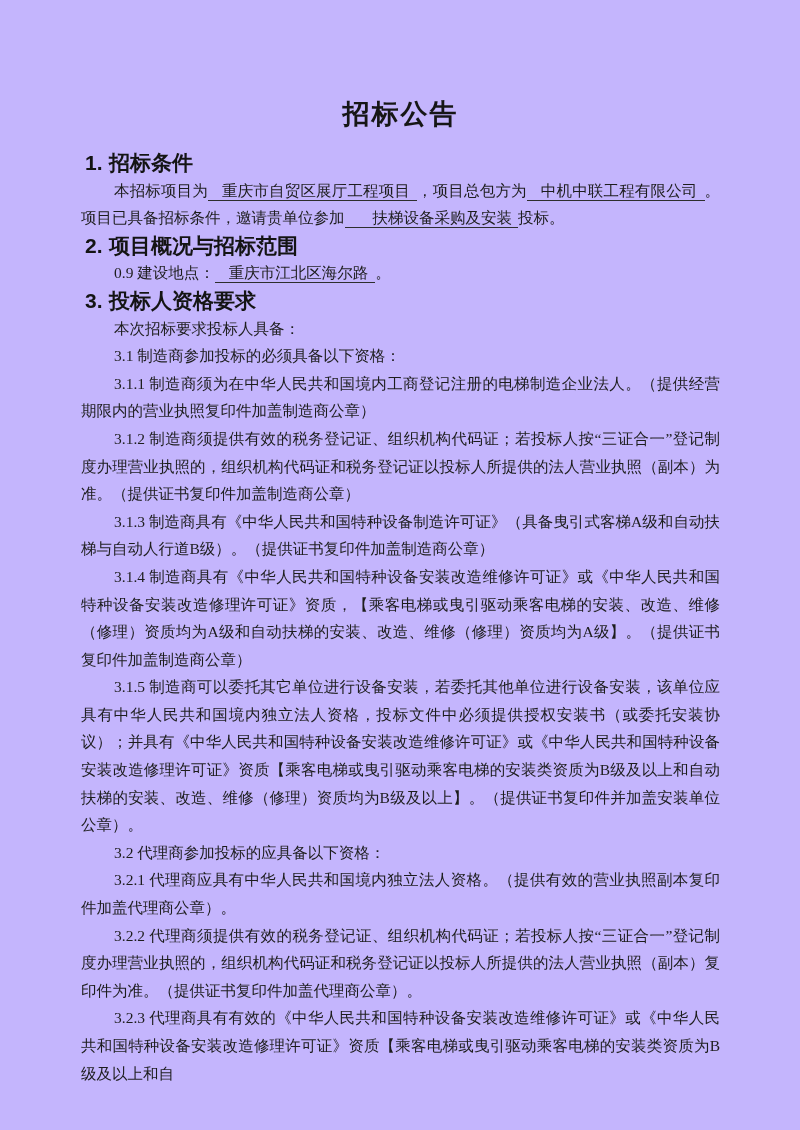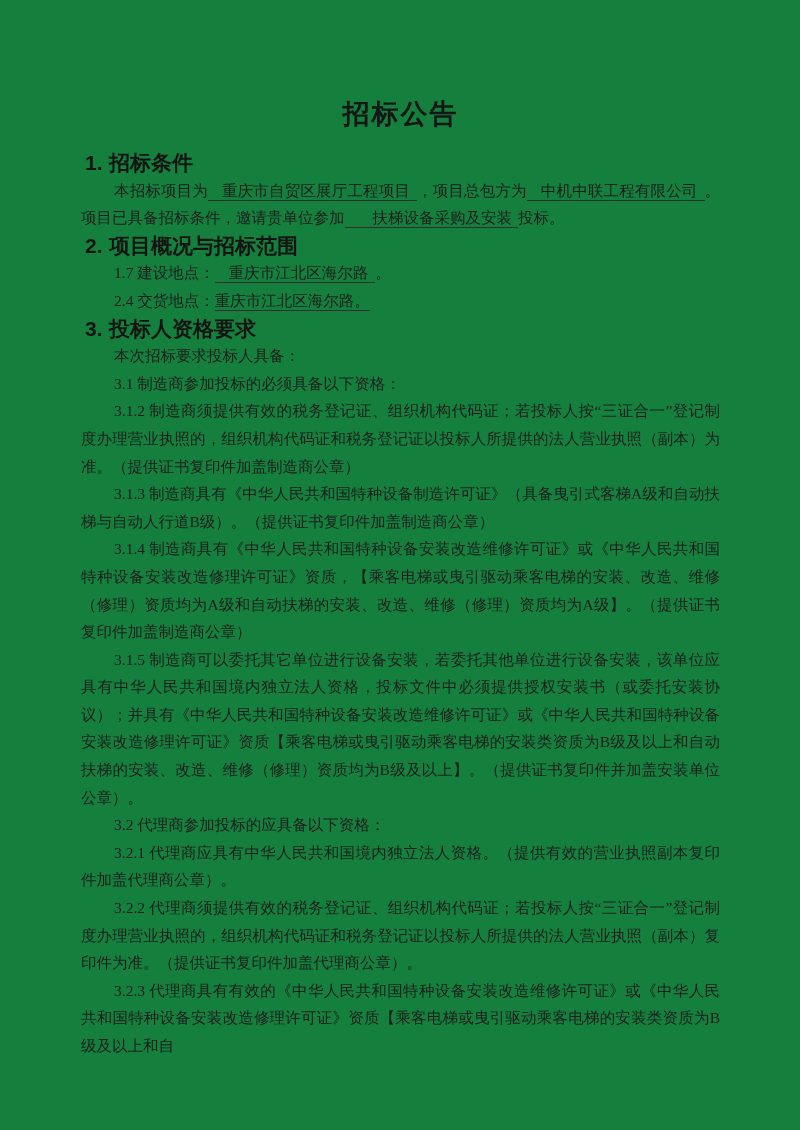--- a/index.html
+++ b/index.html
@@ -6,21 +6,21 @@
   body {
     width: 800px; height: 1130px;
     background: #ffffff;
     overflow: hidden;
     font-family: "Liberation Serif", "DejaVu Serif", serif;
   }
   .page {
     box-sizing: border-box;
     width: 800px; height: 1130px;
     padding: 96px 80px 0 81px;
-    background: #15803d;
+    background: #c4b5fd;
     color: #1d1d1d;
   }
   .doc-title {
     margin: 0 0 17px 0;
     font-size: 27px;
     font-weight: 700;
     text-align: center;
     letter-spacing: 2px;
     line-height: 36px;
     color: #161616;
@@ -57,32 +57,32 @@
 <div class="page">
 
   <h1 class="doc-title">招标公告</h1>
 
   <p class="heading"><span class="hnum">1.</span><span>招标条件</span></p>
 
   <p class="para"><span>本招标项目为</span><span class="u sp">重庆市自贸区展厅工程项目</span><span>，项目总包方为</span><span class="u sp">中机中联工程有限公司</span><span>。项目已具备招标条件，邀请贵单位参加</span><span class="u sp2">扶梯设备采购及安装</span><span>投标。</span></p>
 
   <p class="heading"><span class="hnum">2.</span><span>项目概况与招标范围</span></p>
 
-  <p class="para"><span>1.7 建设地点：</span><span class="u sp">重庆市江北区海尔路</span><span>。</span></p>
+  <p class="para"><span>0.9 建设地点：</span><span class="u sp">重庆市江北区海尔路</span><span>。</span></p>
 
 
 
-  <p class="para"><span>2.4 交货地点：</span><span class="u">重庆市江北区海尔路。</span></p>
 
   <p class="heading"><span class="hnum">3.</span><span>投标人资格要求</span></p>
 
   <p class="para">本次招标要求投标人具备：</p>
 
   <p class="para">3.1 制造商参加投标的必须具备以下资格：</p>
 
+  <p class="para">3.1.1 制造商须为在中华人民共和国境内工商登记注册的电梯制造企业法人。（提供经营期限内的营业执照复印件加盖制造商公章）</p>
 
   <p class="para">3.1.2 制造商须提供有效的税务登记证、组织机构代码证；若投标人按“三证合一”登记制度办理营业执照的，组织机构代码证和税务登记证以投标人所提供的法人营业执照（副本）为准。（提供证书复印件加盖制造商公章）</p>
 
   <p class="para">3.1.3 制造商具有《中华人民共和国特种设备制造许可证》（具备曳引式客梯A级和自动扶梯与自动人行道B级）。（提供证书复印件加盖制造商公章）</p>
 
   <p class="para">3.1.4 制造商具有《中华人民共和国特种设备安装改造维修许可证》或《中华人民共和国特种设备安装改造修理许可证》资质，【乘客电梯或曳引驱动乘客电梯的安装、改造、维修（修理）资质均为A级和自动扶梯的安装、改造、维修（修理）资质均为A级】。（提供证书复印件加盖制造商公章）</p>
 
   <p class="para">3.1.5 制造商可以委托其它单位进行设备安装，若委托其他单位进行设备安装，该单位应具有中华人民共和国境内独立法人资格，投标文件中必须提供授权安装书（或委托安装协议）；并具有《中华人民共和国特种设备安装改造维修许可证》或《中华人民共和国特种设备安装改造修理许可证》资质【乘客电梯或曳引驱动乘客电梯的安装类资质为B级及以上和自动扶梯的安装、改造、维修（修理）资质均为B级及以上】。（提供证书复印件并加盖安装单位公章）。</p>
 
   <p class="para">3.2 代理商参加投标的应具备以下资格：</p>

